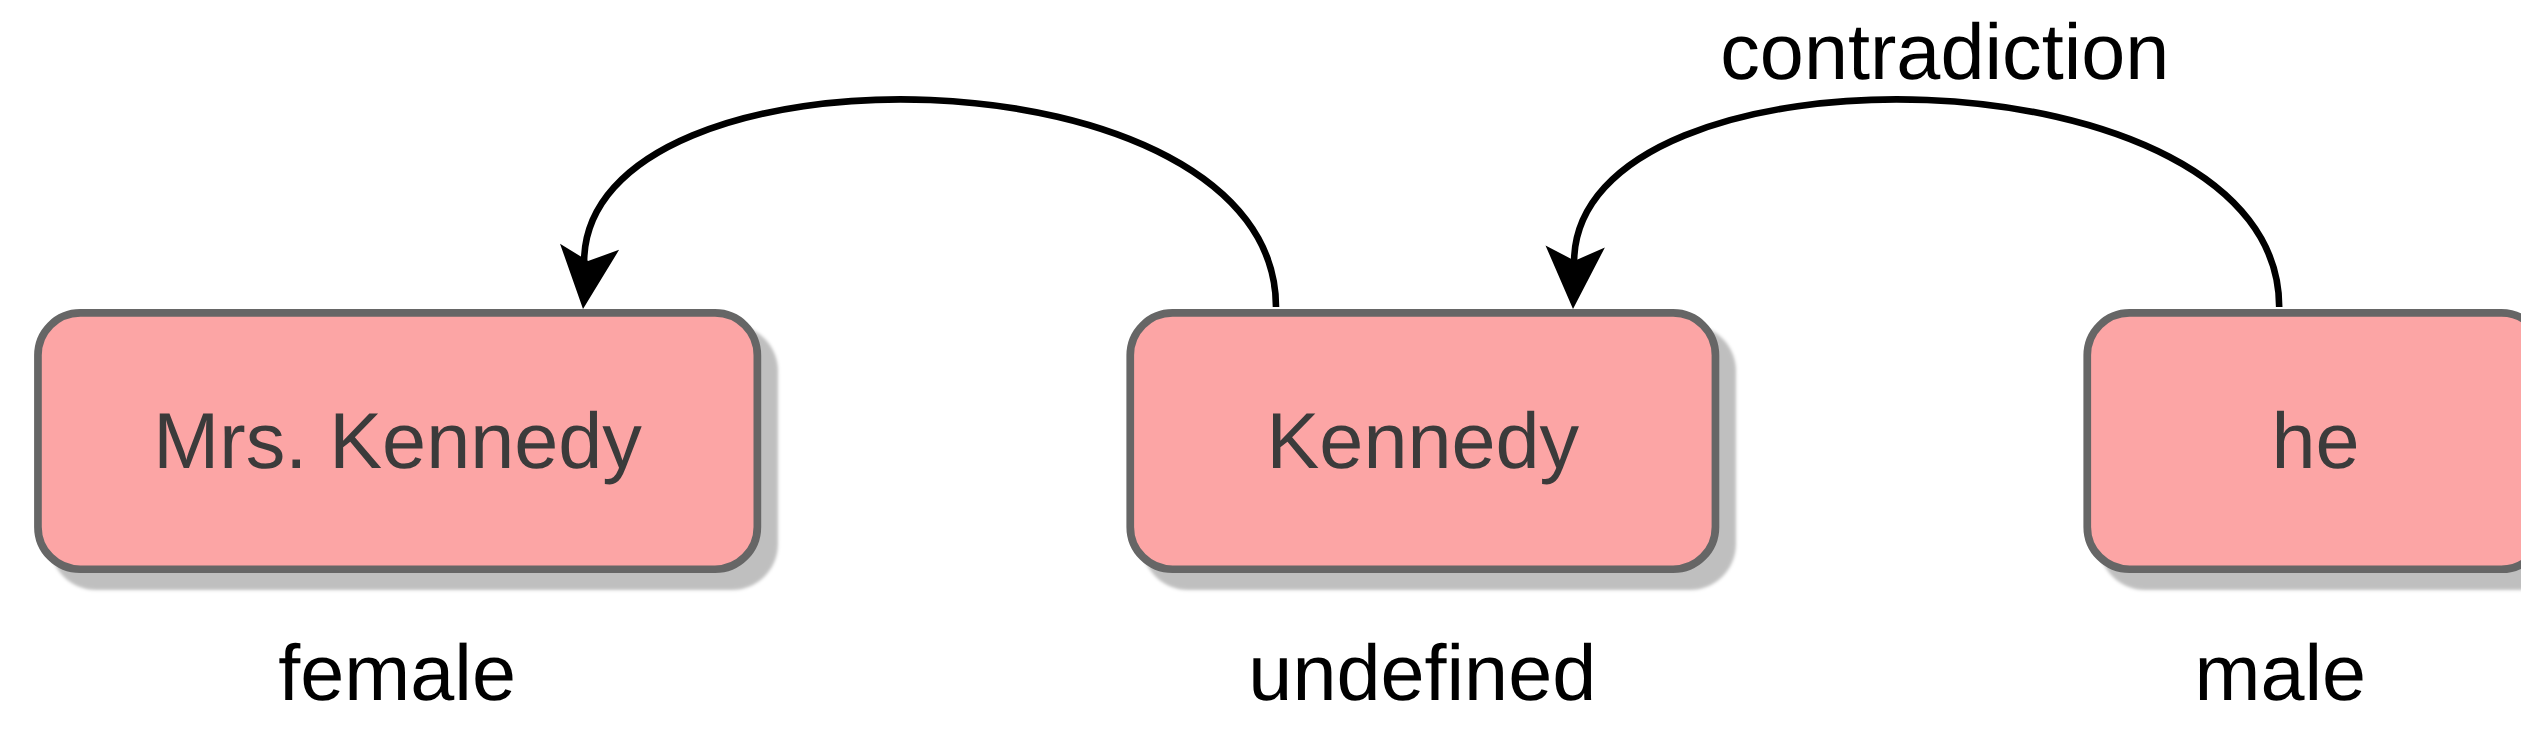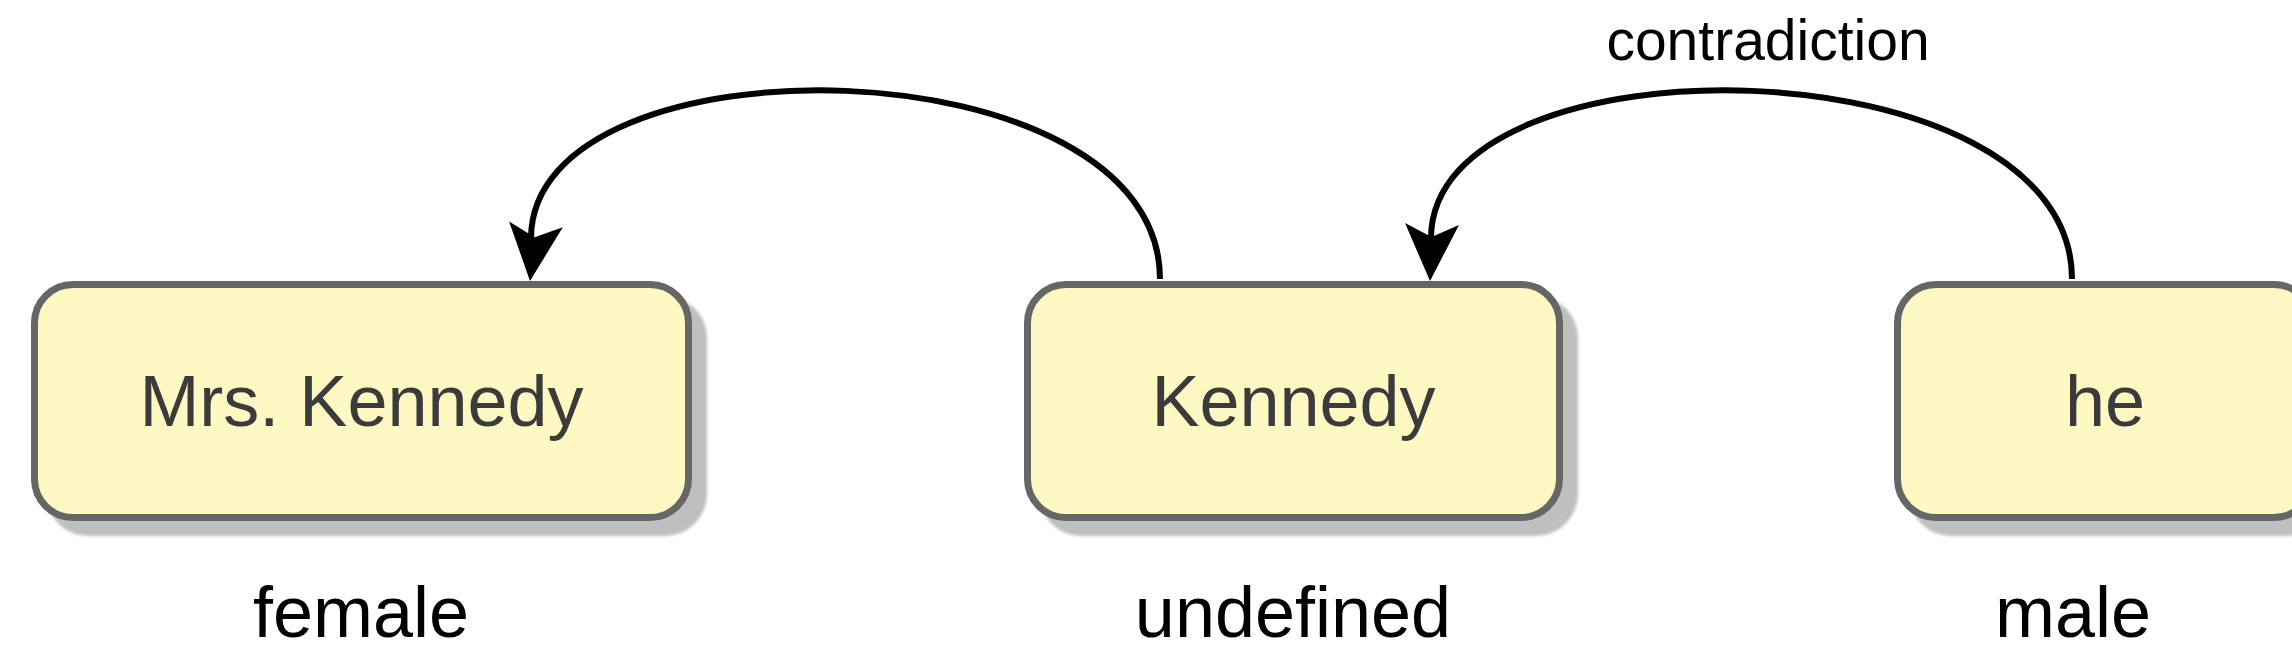--- a/index.html
+++ b/index.html
@@ -13,21 +13,21 @@
     width: 2292px;
     height: 663px;
     background: #ffffff;
     overflow: hidden;
   }
   .node {
     position: absolute;
     top: 281px;
     height: 240px;
     box-sizing: border-box;
-    background: #fef9c3;
+    background: #fca5a5;
     border: 7px solid #666666;
     border-radius: 42px;
     box-shadow: 15px 15px 3px rgba(0, 0, 0, 0.25);
     display: flex;
     align-items: center;
     justify-content: center;
     z-index: 1;
   }
   .node-text {
     font-size: 72px;
@@ -53,21 +53,21 @@
   .gender-female    { left: 61px; }
   .gender-undefined { left: 993px; }
   .gender-male      { left: 1773px; }
 
   .edge-label {
     position: absolute;
     top: 12px;
     left: 1468px;
     width: 600px;
     text-align: center;
-    font-size: 57px;
+    font-size: 72px;
     line-height: 1;
     color: #000000;
     white-space: nowrap;
     z-index: 3;
   }
   .arrows-layer {
     position: absolute;
     top: 0;
     left: 0;
     width: 2292px;

